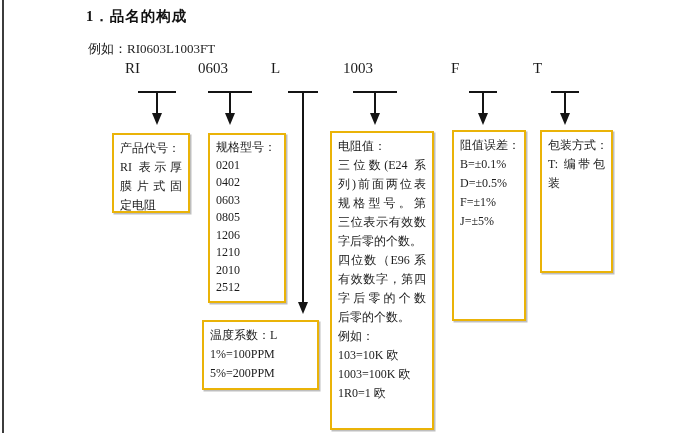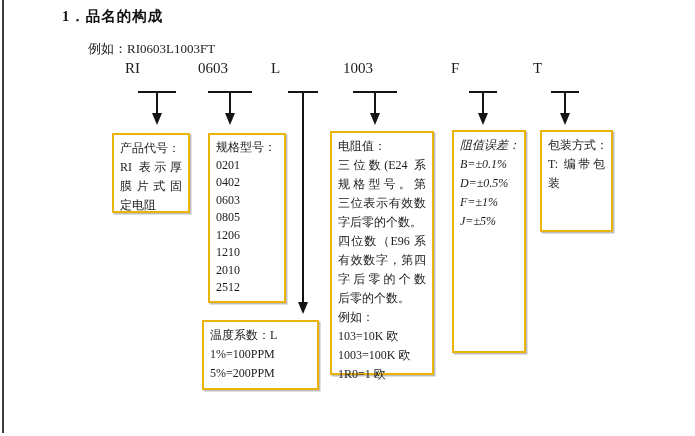--- a/index.html
+++ b/index.html
@@ -2,21 +2,21 @@
 <html><head>
 <meta charset="utf-8">
 <style>
   html,body{margin:0;padding:0;background:#ffffff;}
   .page{
     position:relative;width:695px;height:436px;background:#ffffff;overflow:hidden;
     font-family:"Liberation Serif","DejaVu Serif",serif;color:#1b1b1b;
   }
   .scan-edge{position:absolute;left:2px;top:0;width:2px;height:433px;background:#3c3c3c;}
   .title{
-    position:absolute;left:62px;top:7px;margin:0;font-size:14.5px;font-weight:bold;
+    position:absolute;left:86px;top:7px;margin:0;font-size:14.5px;font-weight:bold;
     letter-spacing:1px;color:#111;
   }
   .example{position:absolute;left:88px;top:28px;font-size:13px;color:#1b1b1b;margin-top:12px;}
   .code{
     position:absolute;top:60px;width:64px;text-align:left;font-size:15px;color:#1b1b1b;
   }
   .abar{position:absolute;top:91px;height:2px;background:#141414;}
   .aline{position:absolute;width:2px;background:#141414;}
   .ahead{
     position:absolute;width:0;height:0;
@@ -92,43 +92,44 @@
     <div class="ln">2010</div>
     <div class="ln">2512</div>
   </div>
 
   <div class="dbox" style="left:202px;top:320px;width:117px;height:70px;">
     <div class="ln">温度系数：L</div>
     <div class="ln">1%=100PPM</div>
     <div class="ln">5%=200PPM</div>
   </div>
 
-  <div class="dbox box-res" style="left:330px;top:131px;width:104px;height:244px;">
+  <div class="dbox box-res" style="left:330px;top:131px;width:104px;height:299px;">
     <div class="ln">电阻值：</div>
     <div class="jl">三位数(E24 系</div>
+    <div class="jl">列)前面两位表</div>
     <div class="jl">规格型号。第</div>
     <div class="jl">三位表示有效数</div>
     <div class="ln">字后零的个数。</div>
     <div class="jl">四位数（E96 系</div>
     <div class="jl">有效数字，第四</div>
     <div class="jl">字后零的个数</div>
     <div class="ln">后零的个数。</div>
     <div class="ln">例如：</div>
     <div class="ln">103=10K 欧</div>
     <div class="ln">1003=100K 欧</div>
     <div class="ln">1R0=1 欧</div>
   </div>
 
-  <div class="dbox" style="left:452px;top:130px;width:74px;height:223px;font-style:italic;">
+  <div class="dbox" style="left:452px;top:130px;width:74px;height:191px;">
     <div class="ln">阻值误差：</div>
     <div class="ln">B=±0.1%</div>
     <div class="ln">D=±0.5%</div>
     <div class="ln">F=±1%</div>
     <div class="ln">J=±5%</div>
   </div>
 
-  <div class="dbox" style="left:540px;top:130px;width:73px;height:102px;">
+  <div class="dbox" style="left:540px;top:130px;width:73px;height:143px;">
     <div class="ln">包装方式：</div>
     <div class="jl">T: 编带包</div>
     <div class="ln">装</div>
   </div>
 
 </div>
 
 </body></html>

